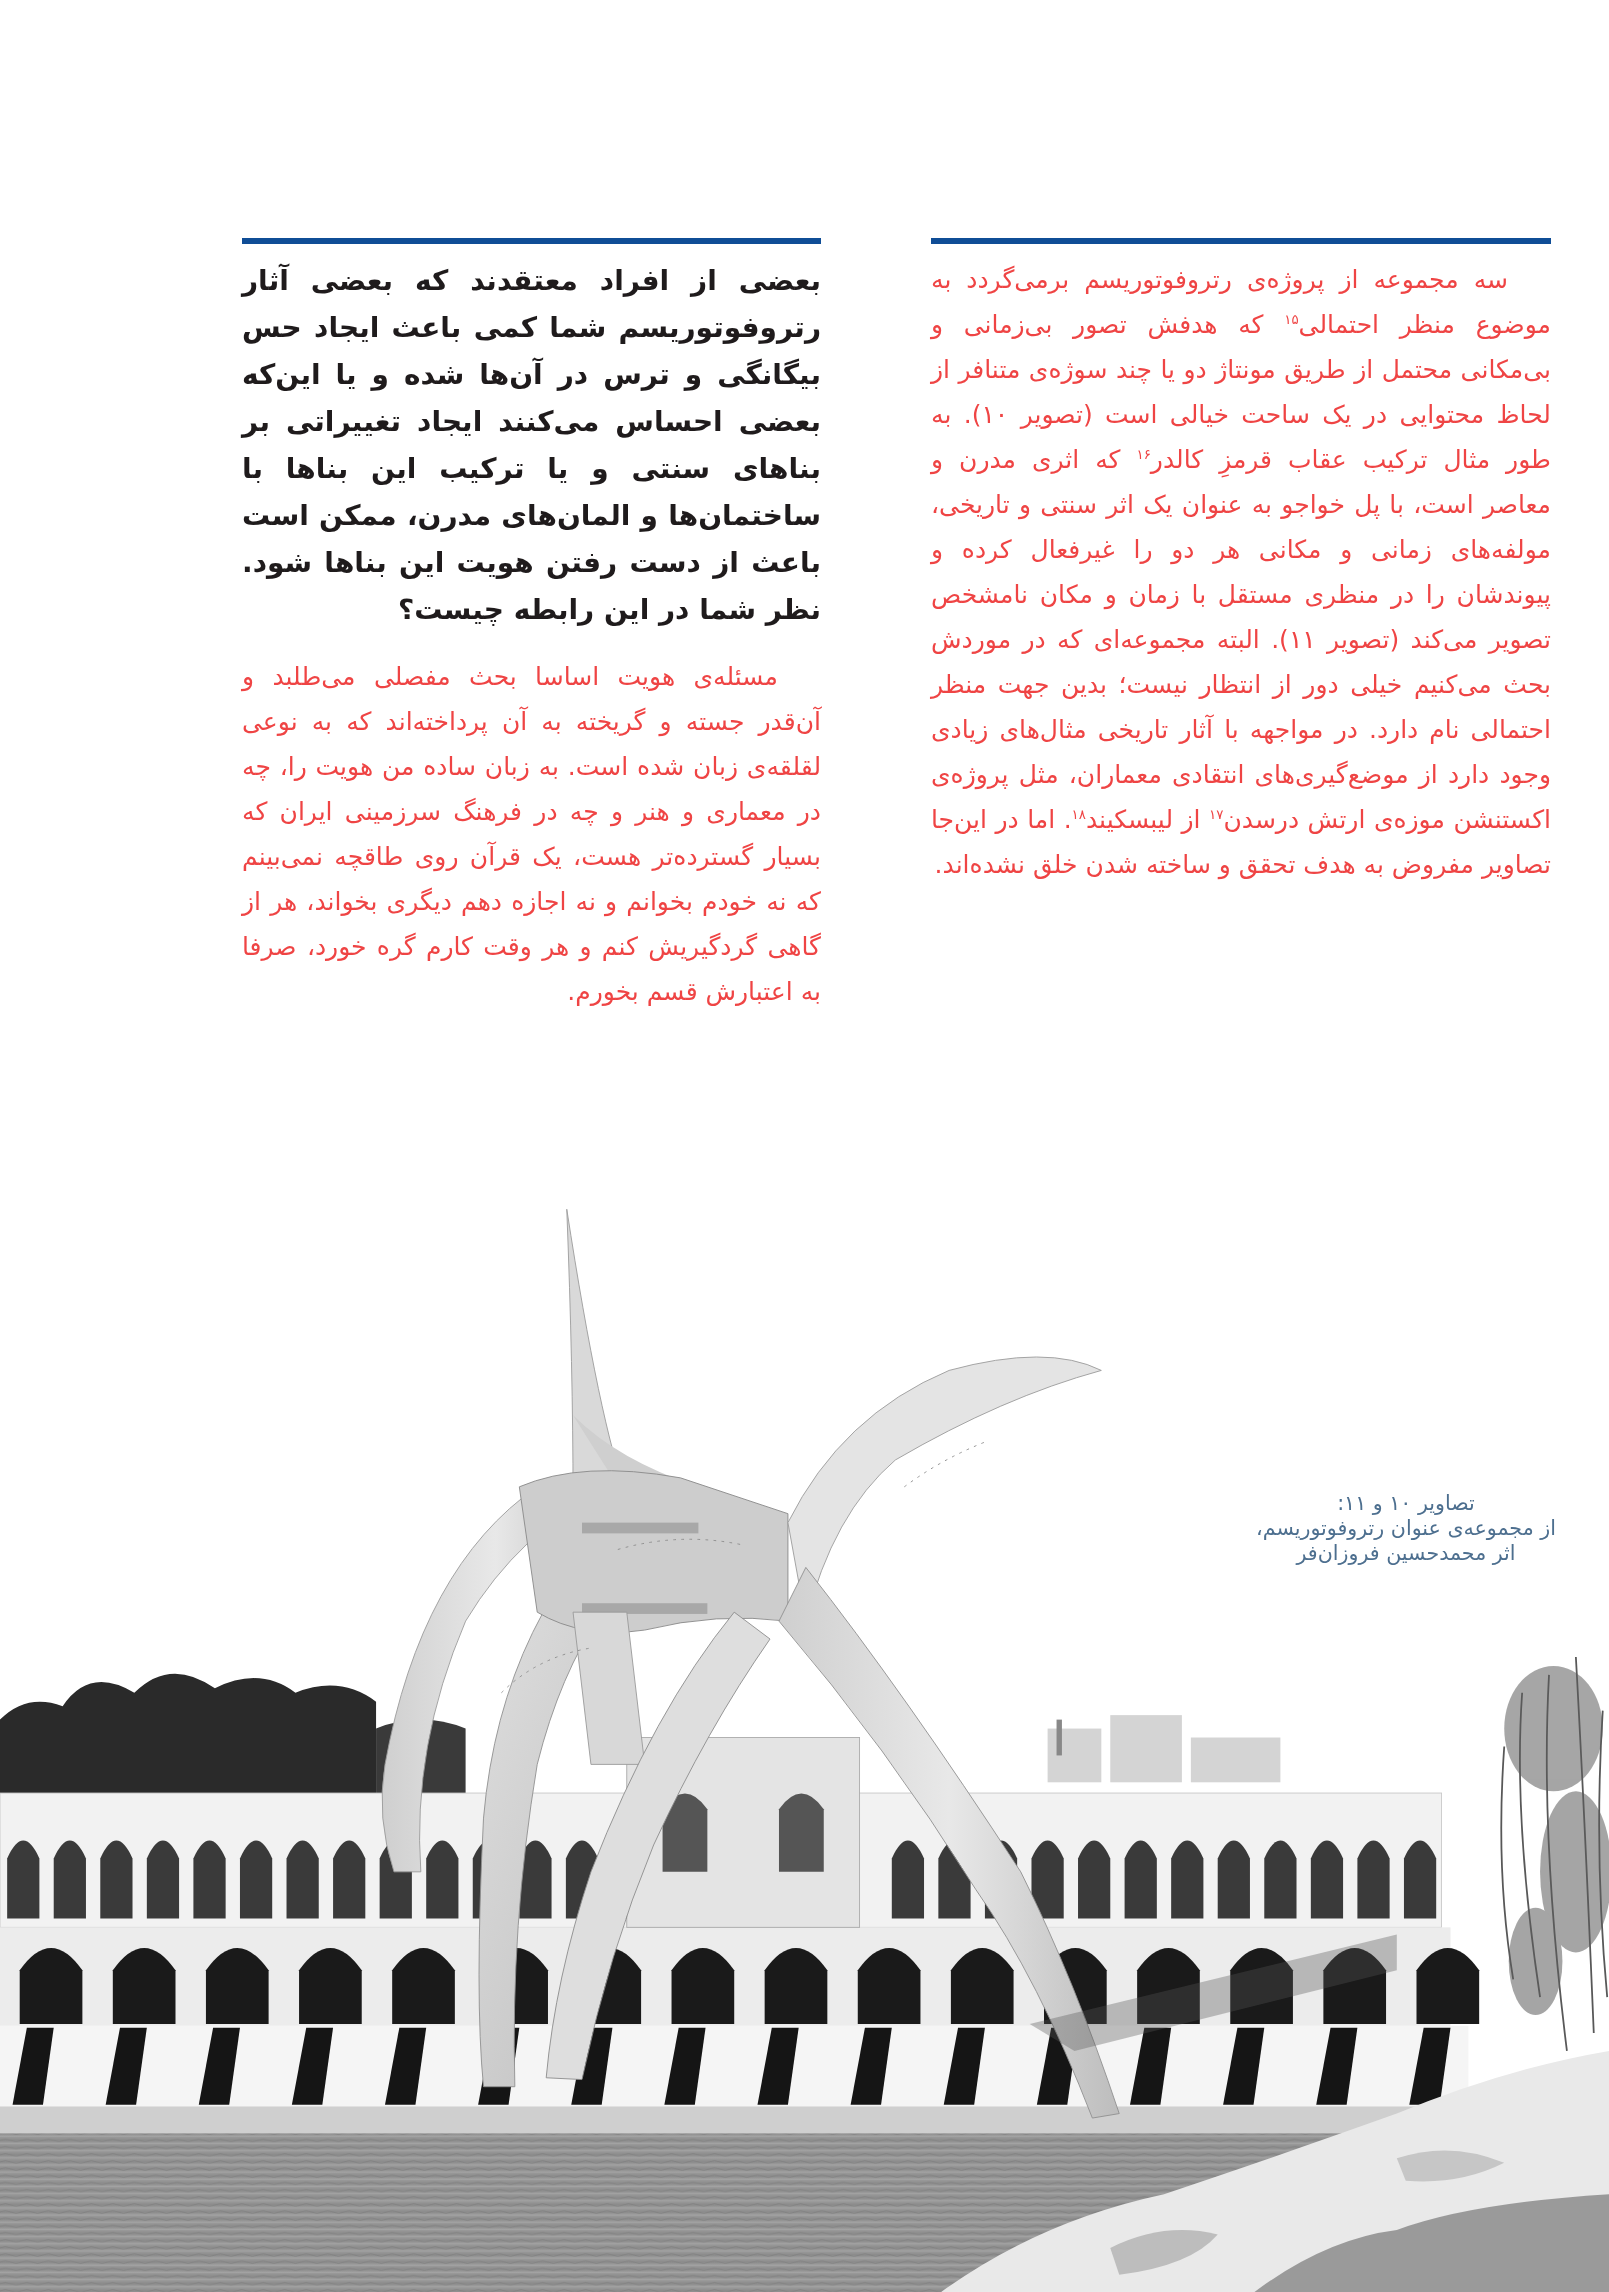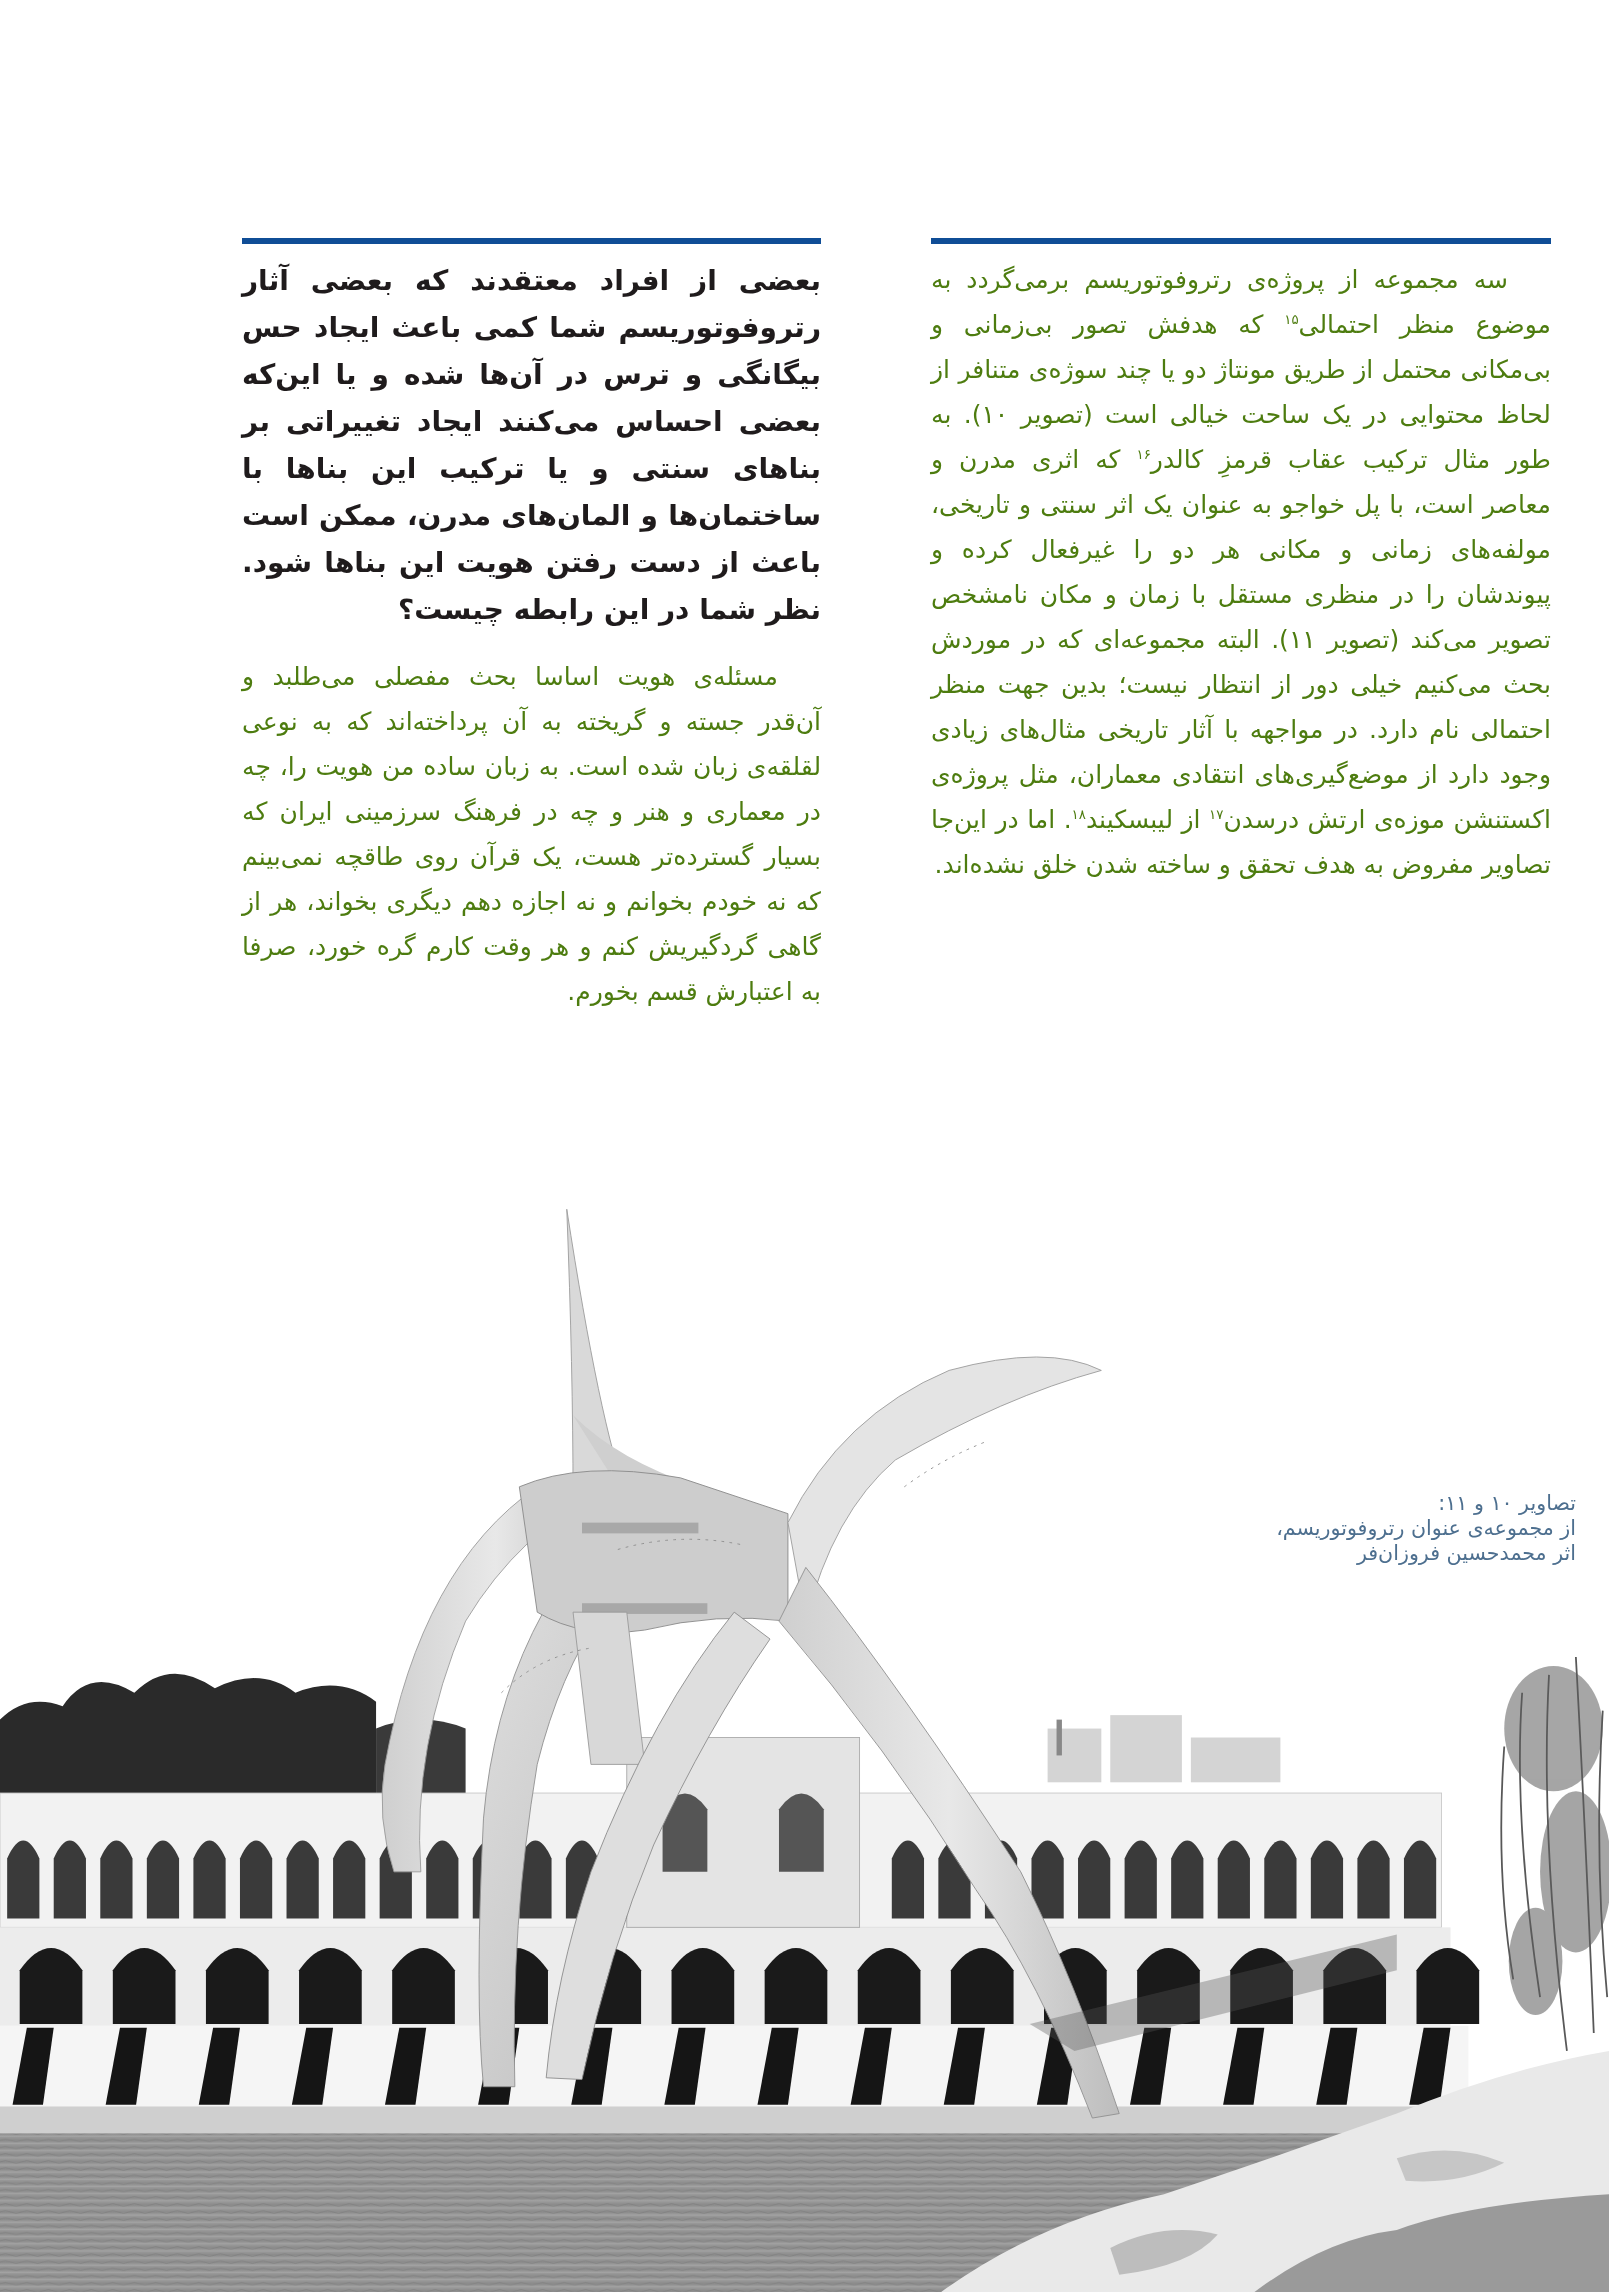--- a/index.html
+++ b/index.html
@@ -9,27 +9,27 @@
     font-family: "DejaVu Sans", sans-serif;
   }
   .col { position: absolute; direction: rtl; text-align: justify; text-align-last: right; }
   .col-right { left: 931px; width: 620px; top: 238px; }
   .col-left  { left: 242px;  width: 579px; top: 238px; }
   .rule { height: 6.3px; background: #0f4d96; margin-bottom: 12.5px; }
   .question {
     font-weight: bold; font-size: 28px; line-height: 47px; margin: 0 0 21px 0; color: #1f1b1c;
   }
   .answer {
-    font-size: 25px; line-height: 45px; margin: 0; color: #4d7c0f;
+    font-size: 25px; line-height: 45px; margin: 0; color: #ef4444;
     text-indent: 43px;
   }
   .answer sup { font-size: 13.4px; line-height: 0; }
   .caption {
     position: absolute; left: 1236px; width: 340px; top: 1491px;
-    direction: rtl; text-align: right; color: #4d6f8f;
+    direction: rtl; text-align: center; color: #4d6f8f;
     font-size: 20.6px; line-height: 25px;
   }
   .caption div { white-space: nowrap; }
   .figure { position: absolute; left: 0; top: 1191px; width: 1609px; height: 1102px; }
 </style>
 </head>
 <body>
 
 <section class="col col-right">
   <div class="rule" style="background: rgb(15, 77, 150);"></div>

